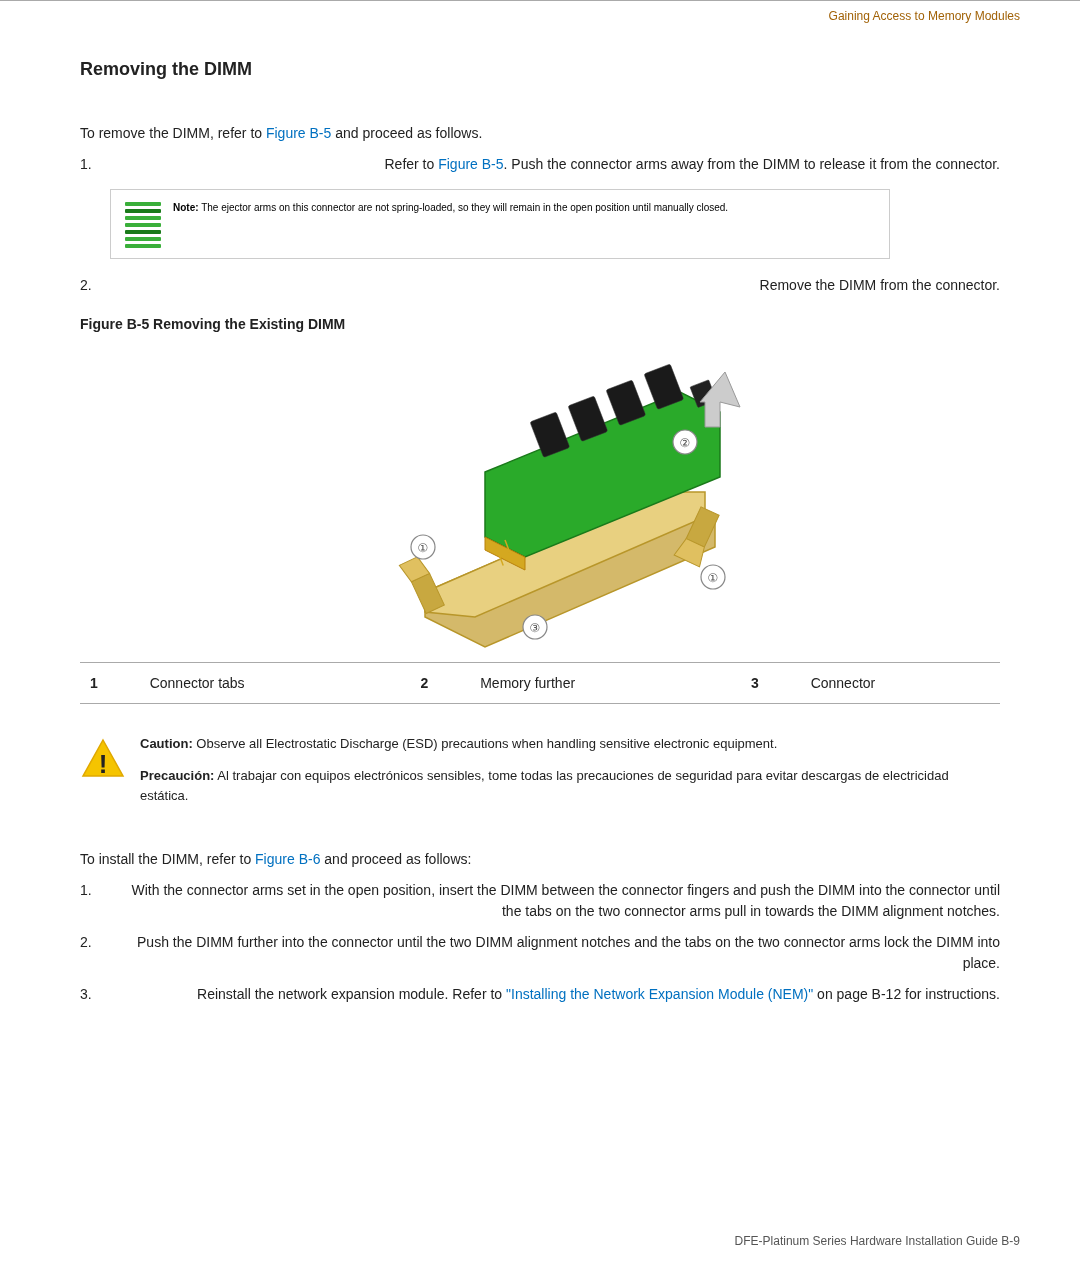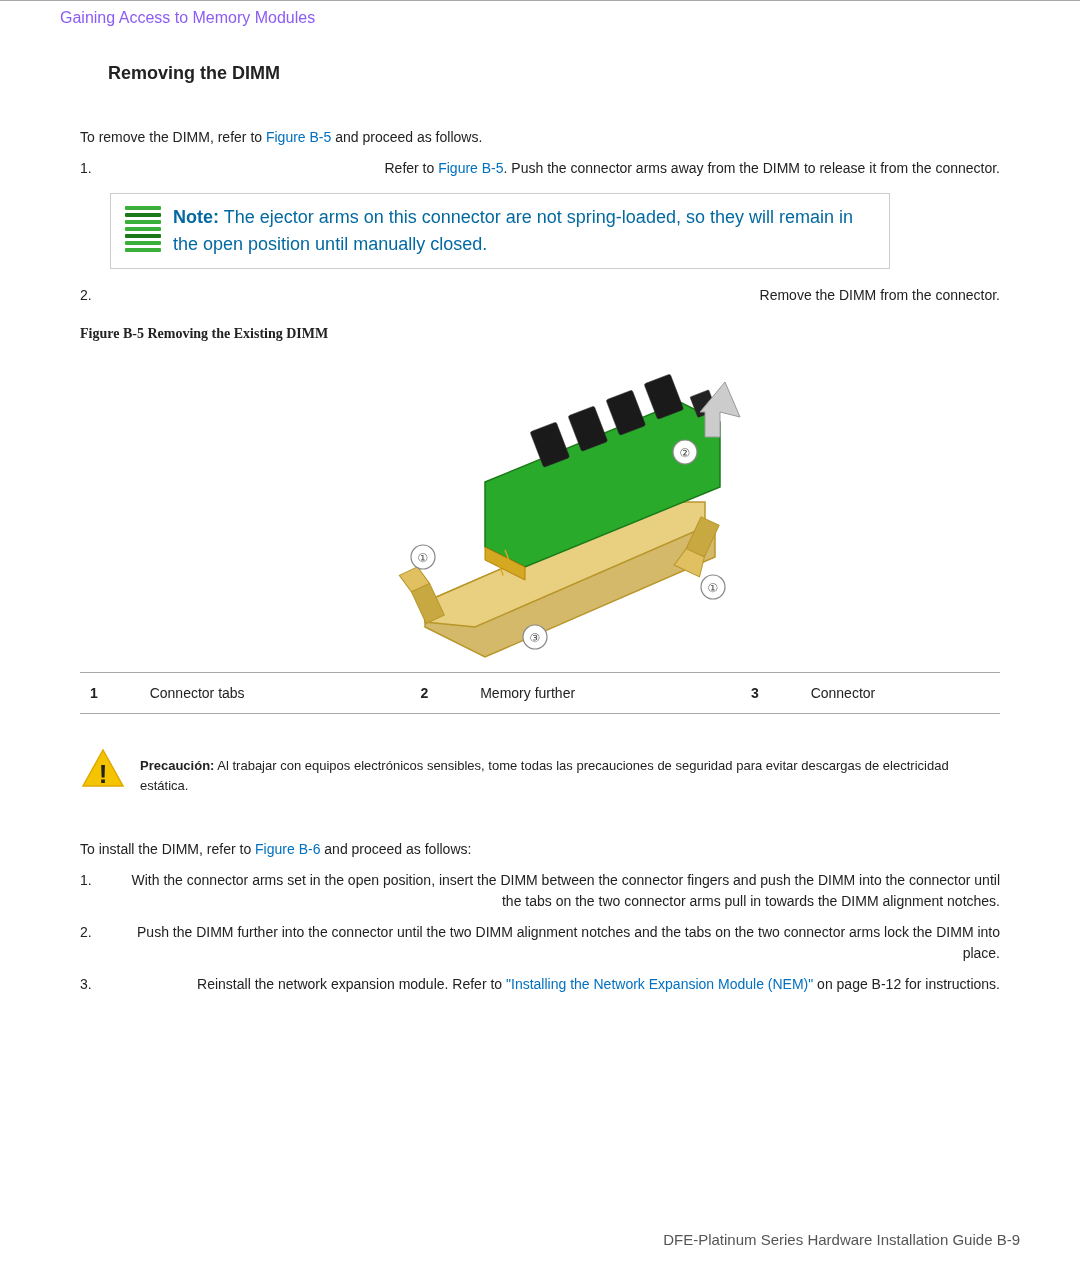--- a/index.html
+++ b/index.html
@@ -17,39 +17,38 @@
       width: 1080px;
       min-height: 1270px;
       background: #fff;
       padding: 0;
       position: relative;
     }
 
     
     .page-header {
       border-top: 1.5px solid #aaa;
-      text-align: left;
+      text-align: right;
       padding: 8px 60px 6px 60px;
-      font-size: 16px;
-      color: #8b5cf6;
+      font-size: 12px;
+      color: #a16207;
     }
 
     
     .content {
       padding: 20px 80px 40px 80px;
     }
 
     
     .section-heading {
       font-size: 18px;
       font-weight: bold;
       color: #222;
       margin-bottom: 12px;
       margin-top: 10px;
-      margin-left: 28px;
     }
 
     .section-intro {
       margin-bottom: 10px;
       line-height: 1.5;
       margin-top: 43px;
     }
 
     .link-blue {
       color: #0070c0;
@@ -97,31 +96,30 @@
       gap: 3px;
     }
     .note-line {
       display: block;
       height: 4px;
       border-radius: 1px;
     }
     .note-line-green { background: #3aaf3a; width: 36px; }
     .note-line-dark { background: #1a7a1a; width: 36px; }
     .note-text {
-      font-size: 18px;
+      font-size: 10px;
       line-height: 1.5;
-      color: #0369a1;
+      color: #000000;
     }
 
     
     .figure-caption {
       font-weight: bold;
       font-size: 14px;
       margin: 16px 0 8px 0;
-      font-family: Liberation Serif, serif;
     }
 
     
     .figure-area {
       display: flex;
       justify-content: center;
       margin: 10px 0 0 0;
     }
 
     
@@ -160,21 +158,21 @@
       font-size: 13px;
       line-height: 1.55;
       color: #222;
     }
 
     
     .page-footer {
       position: absolute;
       bottom: 22px;
       right: 60px;
-      font-size: 15px;
+      font-size: 12px;
       color: #555;
     }
 
     
     .dimm-diagram {
       width: 430px;
       height: 310px;
     }
   </style>
 </head>
@@ -305,20 +303,23 @@
 
       <div class="caution-box">
         <div class="caution-icon">
           
           <svg width="46" height="46" viewBox="0 0 46 46">
             <polygon points="23,4 43,40 3,40" fill="#f5c400" stroke="#e0a800" stroke-width="1.5"></polygon>
             <text x="23" y="37" text-anchor="middle" font-size="26" font-weight="bold" fill="#222">!</text>
           </svg>
         </div>
         <div class="caution-text">
+          <p>
+            <strong>Caution:</strong> Observe all Electrostatic Discharge (ESD) precautions when handling sensitive electronic equipment.
+          </p>
           <p style="margin-top:12px;">
             <strong>Precaución:</strong> Al trabajar con equipos electrónicos sensibles, tome todas las precauciones de seguridad para evitar descargas  de electricidad estática.
           </p>
         </div>
       </div>
 
       <p class="section-intro">
         To install the DIMM, refer to <a class="link-blue">Figure B-6</a> and proceed as follows:
       </p>
 

